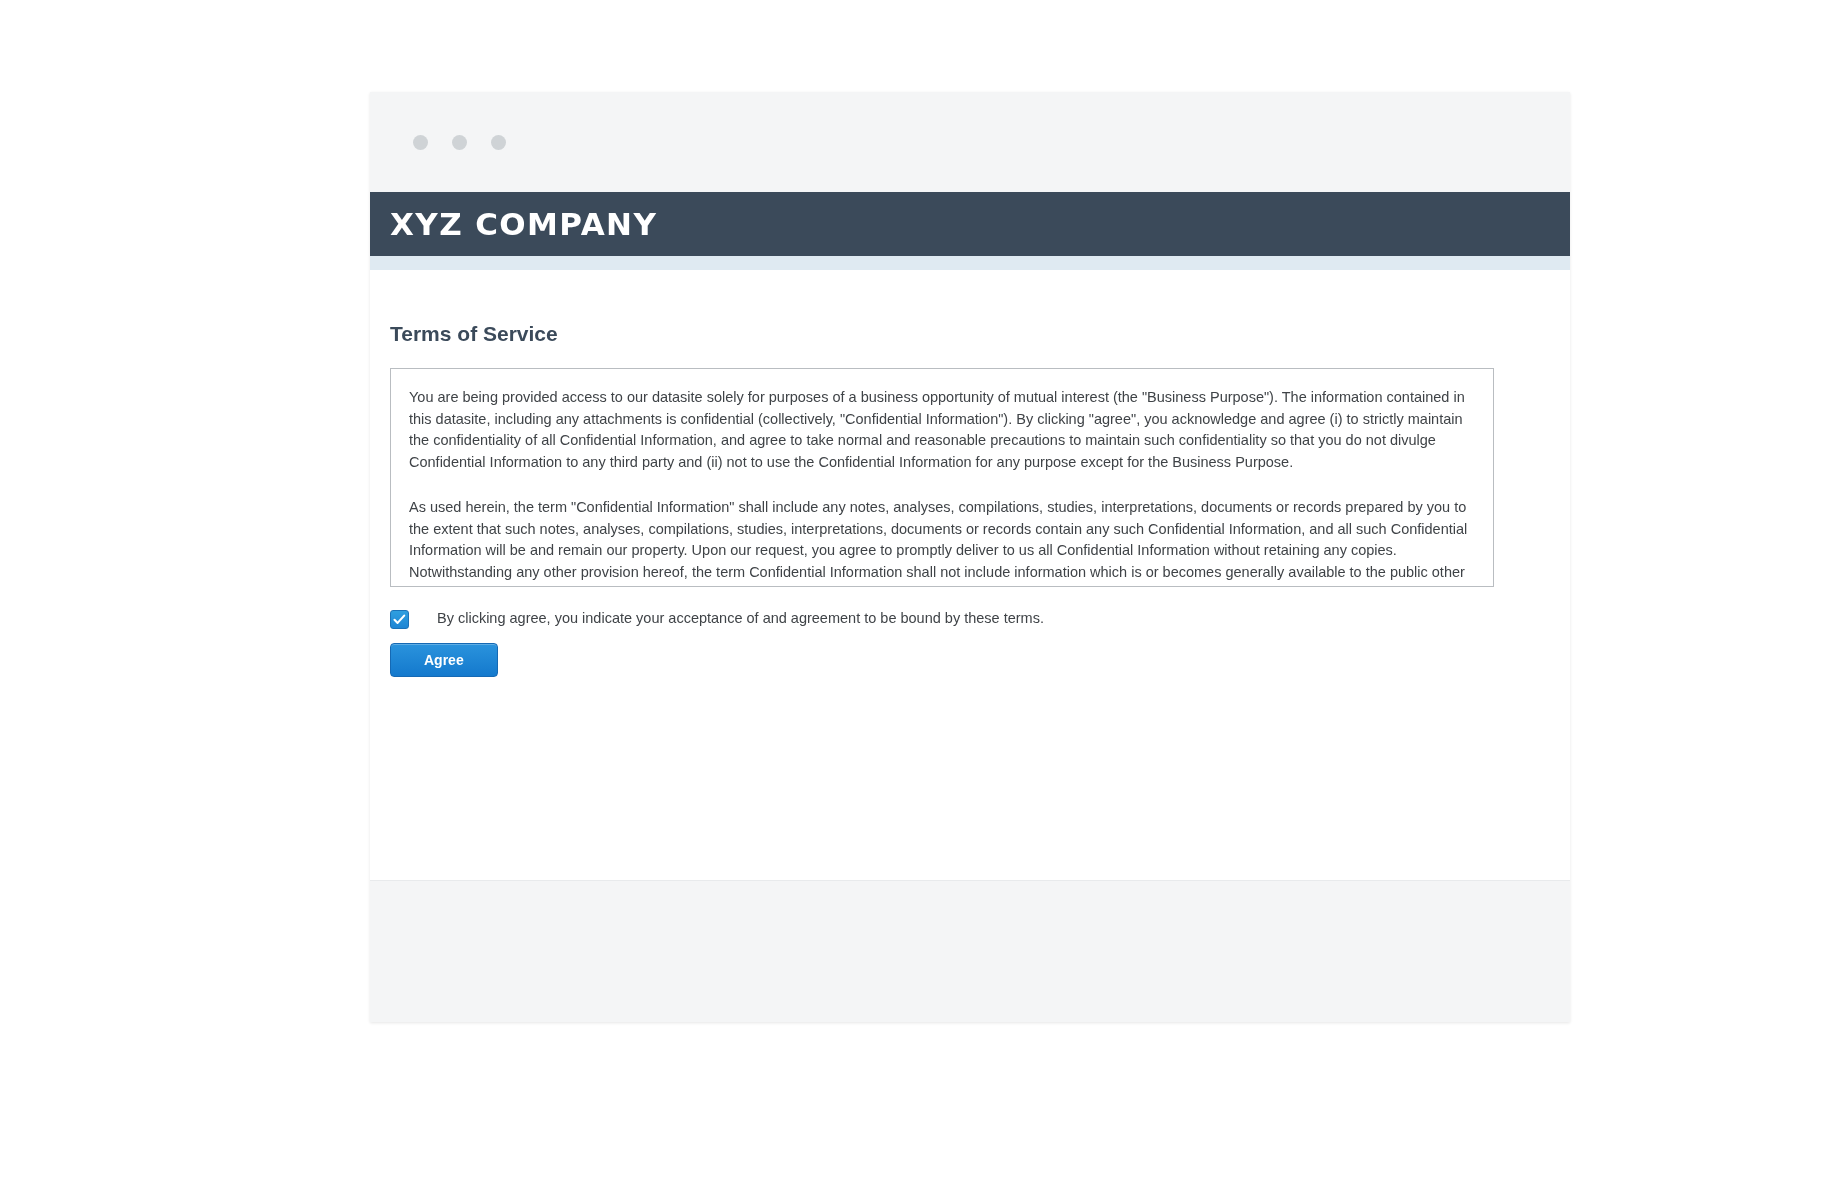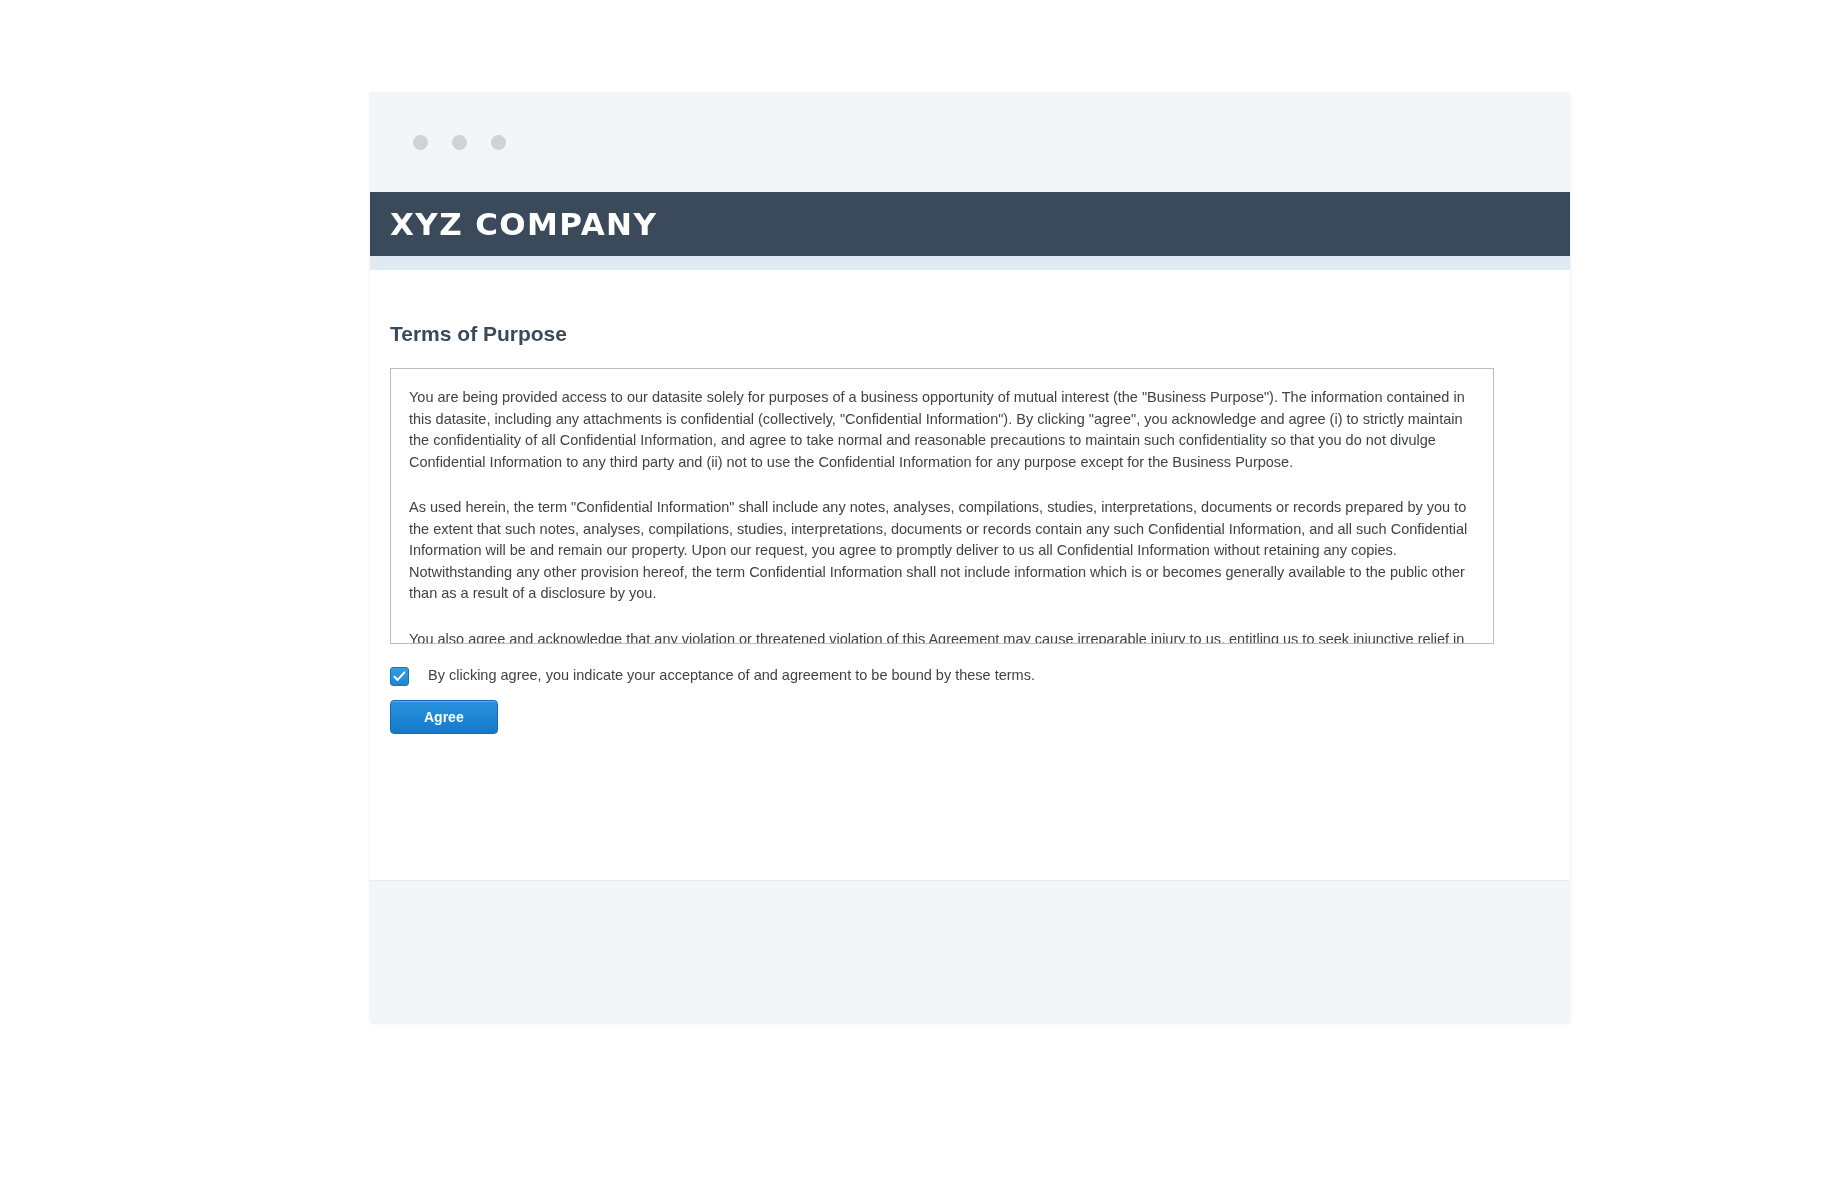--- a/index.html
+++ b/index.html
@@ -87,41 +87,41 @@
     padding-top: 52px;
     padding-left: 0;
     margin: 0 0 22px 0;
     font-family: "Liberation Sans", sans-serif;
   }
 
   .terms-box {
     border: 1px solid #b9bdc1;
     background: #ffffff;
     width: 1104px;
-    height: 276px;
+    height: 219px;
     box-sizing: border-box;
     padding: 18px 20px 0 18px;
     overflow: hidden;
     position: relative;
   }
 
   .terms-box p {
     margin: 0 0 24px 0;
     font-size: 14.5px;
     line-height: 21.5px;
     color: #3f4347;
     font-family: "Liberation Sans", sans-serif;
     text-align: left;
   }
 
   .accept-row {
     display: flex;
     align-items: flex-start;
     margin-top: 21px;
-    gap: 19px;
+    gap: 28px;
   }
 
   .checkbox {
     width: 17px;
     height: 17px;
     border-radius: 3px;
     background: linear-gradient(#2f9fe0, #1e85d4);
     border: 1px solid #1b72b8;
     position: relative;
     flex: 0 0 auto;
@@ -177,21 +177,21 @@
     </div>
 
     <div class="brandbar">
       <span class="brand-title">XYZ COMPANY</span>
     </div>
 
     <div class="accentbar"></div>
 
     <div class="page">
 
-      <h1 class="page-title">Terms of Purpose</h1>
+      <h1 class="page-title">Terms of Service</h1>
 
       <div class="terms-box">
         <p>You are being provided access to our datasite solely for purposes of a business opportunity of mutual interest (the "Business Purpose"). The information contained in this datasite, including any attachments is confidential (collectively, "Confidential Information"). By clicking "agree", you acknowledge and agree (i) to strictly maintain the confidentiality of all Confidential Information, and agree to take normal and reasonable precautions to maintain such confidentiality so that you do not divulge Confidential Information to any third party and (ii) not to use the Confidential Information for any purpose except for the Business Purpose.</p>
         <p>As used herein, the term "Confidential Information" shall include any notes, analyses, compilations, studies, interpretations, documents or records prepared by you to the extent that such notes, analyses, compilations, studies, interpretations, documents or records contain any such Confidential Information, and all such Confidential Information will be and remain our property. Upon our request, you agree to promptly deliver to us all Confidential Information without retaining any copies. Notwithstanding any other provision hereof, the term Confidential Information shall not include information which is or becomes generally available to the public other than as a result of a disclosure by you.</p>
         <p>You also agree and acknowledge that any violation or threatened violation of this Agreement may cause irreparable injury to us, entitling us to seek injunctive relief in addition to all legal remedies. The Confidential Information may be protected under the terms of a confidentiality agreement between</p>
       </div>
 
       <div class="accept-row">
         <span class="checkbox">
           <svg width="13" height="13" viewBox="0 0 13 13">

